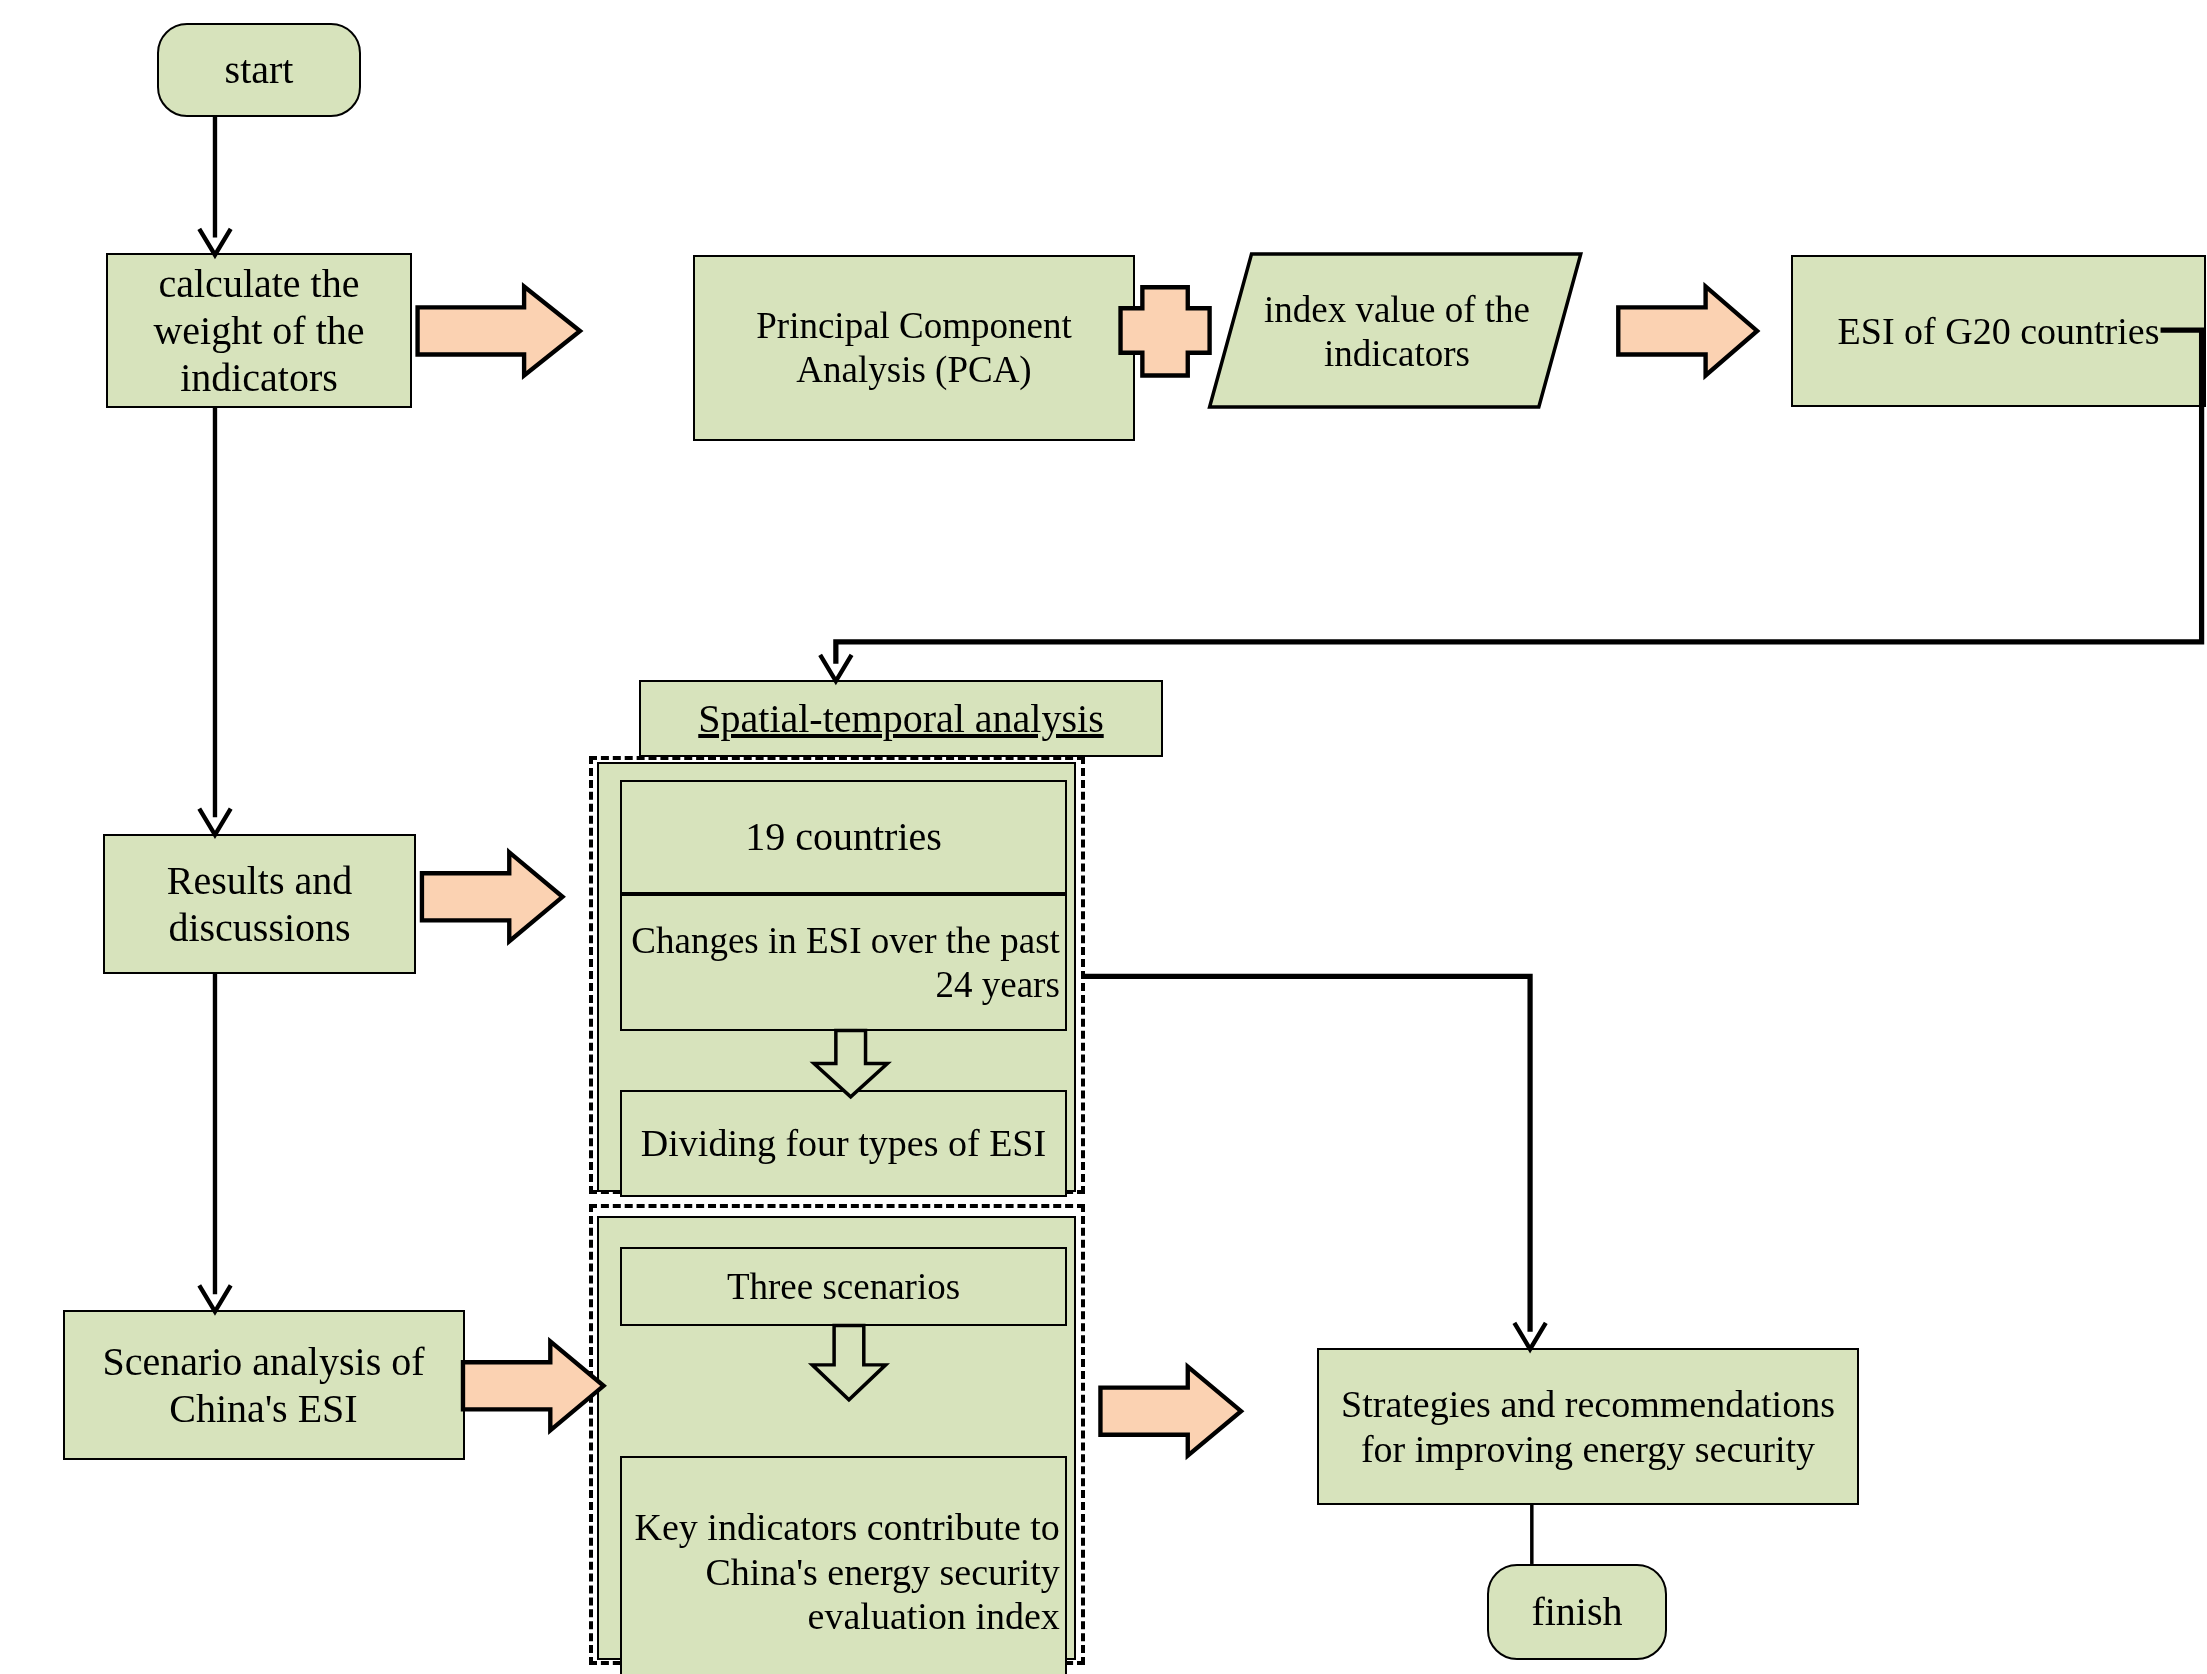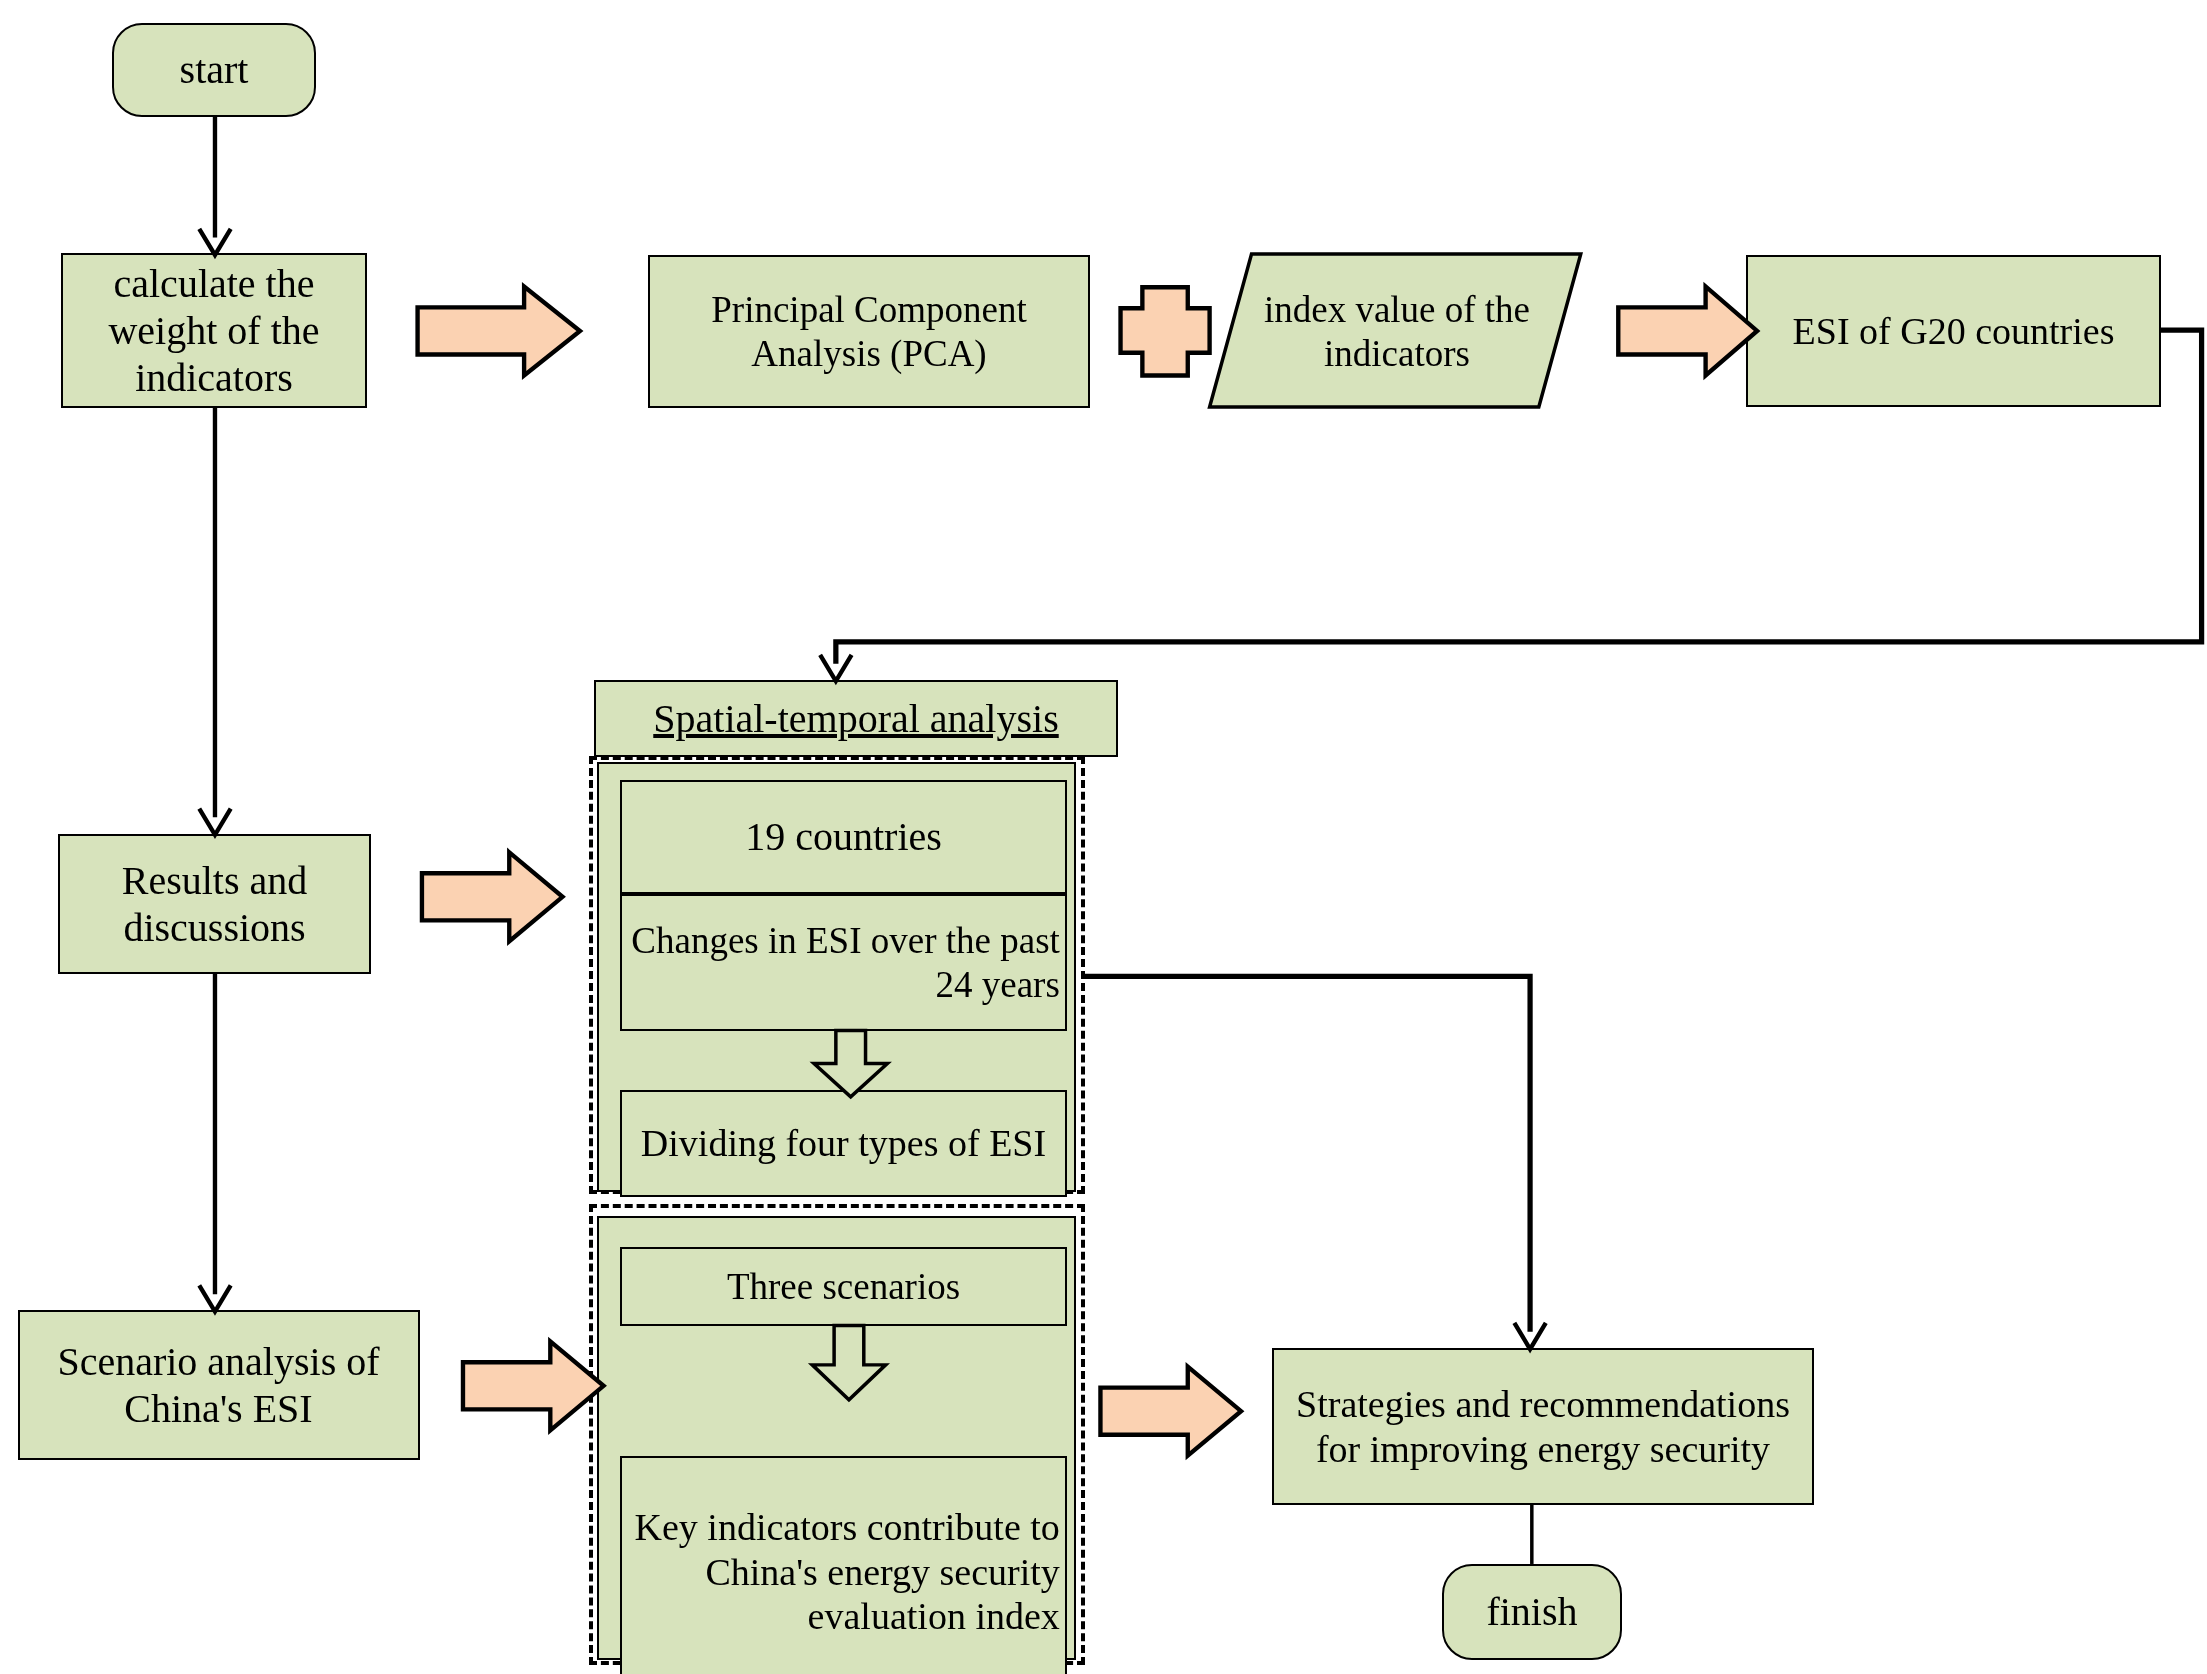--- a/index.html
+++ b/index.html
@@ -20,20 +20,21 @@
     box-sizing: border-box;
     background: #D7E3BC;
     border: 2.6px solid #000000;
     display: flex;
     align-items: center;
     justify-content: center;
     text-align: center;
     color: #000000;
     line-height: 1.18;
     padding: 1.7px 7px;
+    margin-left: 45px;
   }
   .rounded {
     border-radius: 30px;
   }
   .plain-text {
     position: absolute;
     display: flex;
     align-items: center;
     justify-content: center;
     text-align: center;
@@ -82,21 +83,21 @@
 <div id="canvas">
 
   <div class="node rounded fs-46" style="left:112px; top:23px; width:204px; height:94px;">
     <span>start</span>
   </div>
 
   <div class="node fs-46" style="left:61px; top:253px; width:306px; height:155px;">
     <span>calculate the weight of the indicators</span>
   </div>
 
-  <div class="node fs-42" style="left:648px; top:255px; width:442px; height:153px;">
+  <div class="node fs-42" style="left:648px; top:255px; width:442px; height:186px;">
     <span>Principal Component Analysis (PCA)</span>
   </div>
 
   <svg class="overlay" viewBox="0 0 2527 1917" width="2207" height="1674">
     <polygon points="1433,291 1810,291 1762,466 1385,466" fill="#D7E3BC" stroke="#000000" stroke-width="4"></polygon>
   </svg>
   <div class="plain-text fs-42" style="left:1240px; top:262px; width:314px; height:140px;">
     <span>index value of  the indicators</span>
   </div>
 

